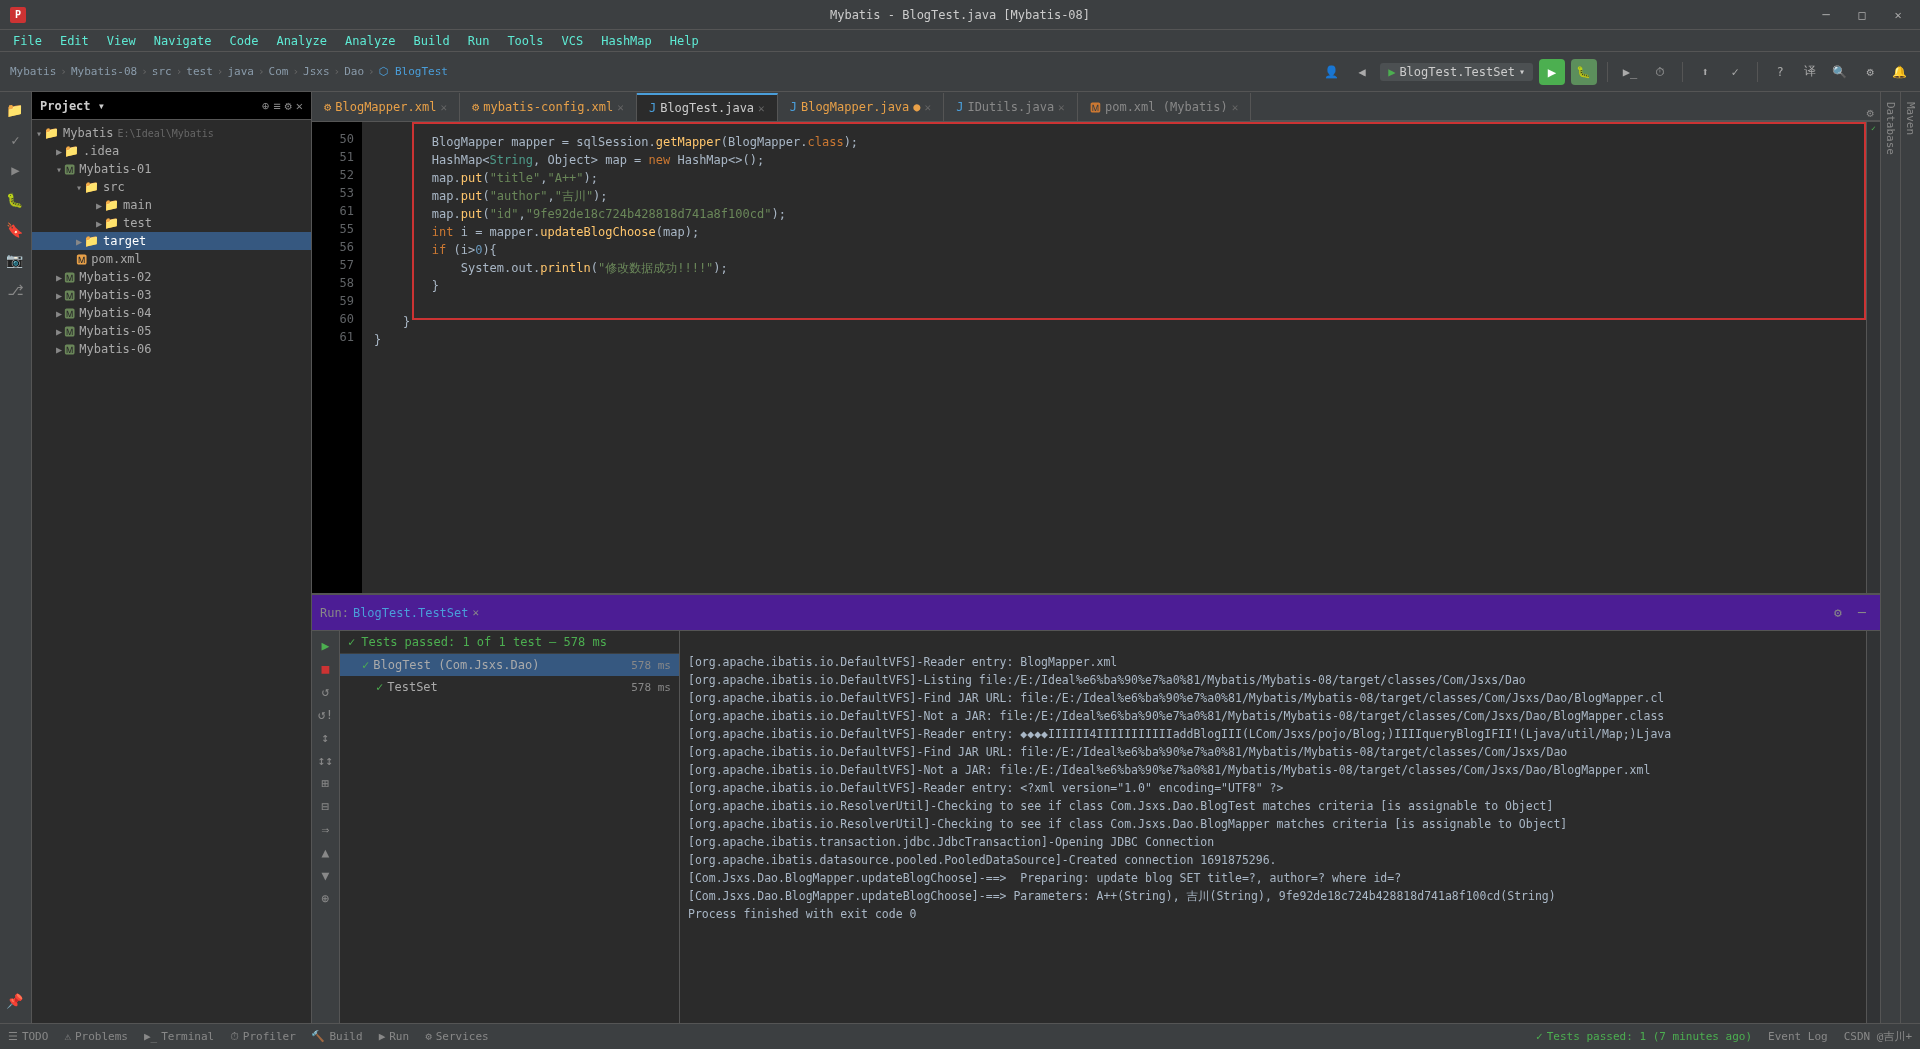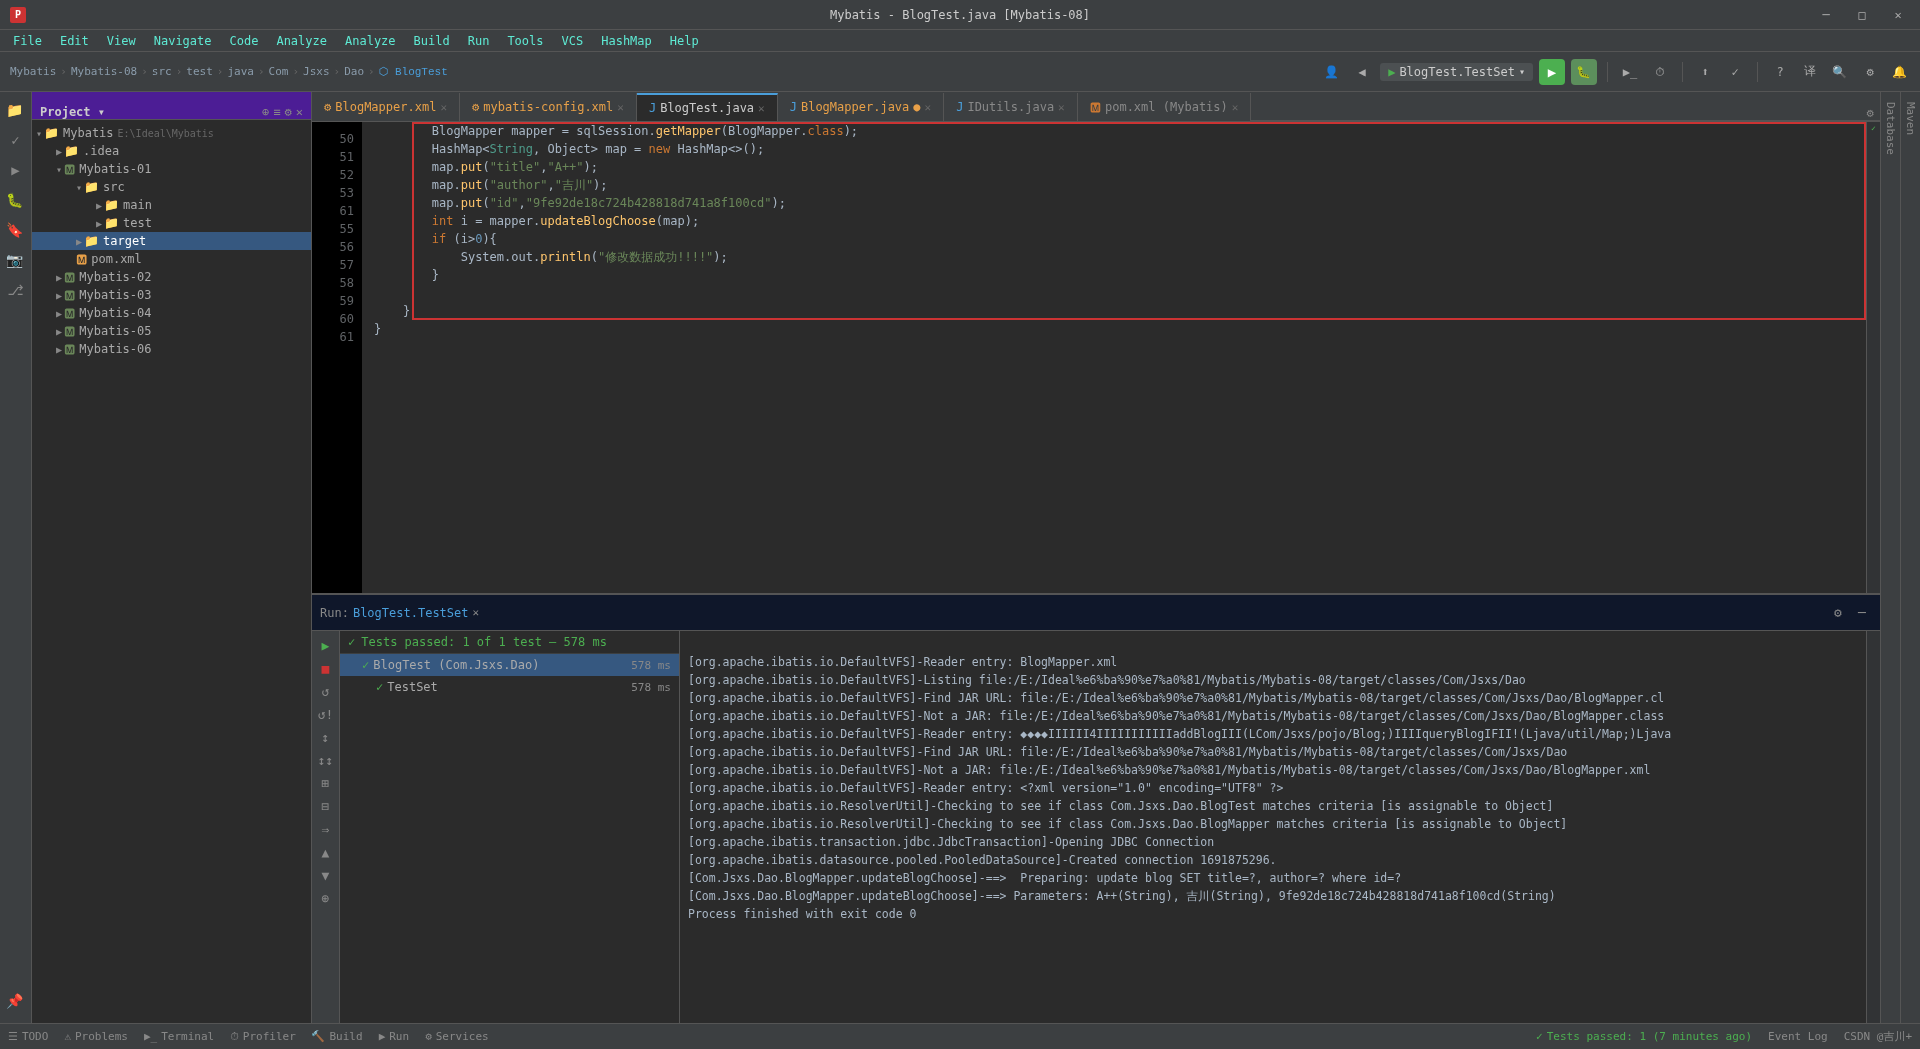--- a/index.html
+++ b/index.html
@@ -124,22 +124,22 @@
     #project-panel {
       width: 280px;
       background: #2b2b2b;
       border-right: 1px solid #555;
       display: flex;
       flex-direction: column;
       overflow: hidden;
     }
     #project-header {
       height: 28px;
-      background: #4c1d95;
-      display: flex; align-items: flex-end; justify-content: space-between;
+      background: #000000;
+      display: flex; align-items: center; justify-content: space-between;
       padding: 0 8px;
       font-size: 12px; color: #ccc;
       border-bottom: 1px solid #555;
     }
     #project-tree {
       flex: 1;
       overflow-y: auto;
       padding: 4px 0;
       font-size: 12px;
     }
@@ -207,21 +207,21 @@
       padding: 8px 0;
       text-align: right;
       font-size: 12px;
       line-height: 18px;
       padding-right: 8px;
       user-select: none;
       overflow: hidden;
     }
     #code-content {
       flex: 1;
-      padding: 0 12px;
+      padding: 11px 12px;
       font-size: 12px;
       line-height: 18px;
       overflow: auto;
       white-space: pre;
       color: #a9b7c6;
     }
 
     
     .code-highlight-box {
       position: absolute;
@@ -398,21 +398,21 @@
     <span>test</span>
     <span class="breadcrumb-sep">›</span>
     <span>java</span>
     <span class="breadcrumb-sep">›</span>
     <span>Com</span>
     <span class="breadcrumb-sep">›</span>
     <span>Jsxs</span>
     <span class="breadcrumb-sep">›</span>
     <span>Dao</span>
     <span class="breadcrumb-sep">›</span>
-    <span style="color:#4a9eda;font-family:Liberation Mono, monospace;">⬡ BlogTest</span>
+    <span style="color:#4a9eda;">⬡ BlogTest</span>
   </div>
 
   <div style="display:flex; align-items:center; gap:6px; padding:0 8px;">
     <div class="toolbar-btn">👤</div>
     <div class="toolbar-btn">◀</div>
     <div class="run-config">
       <span style="color:#4caf50;">▶</span>
       <span>BlogTest.TestSet</span>
       <span style="font-size:10px;">▾</span>
     </div>
@@ -612,21 +612,21 @@
         </div>
 
         <div style="width:14px; background:#313335; border-left:1px solid #555; display:flex; flex-direction:column; align-items:center; padding-top:2px;">
           <div style="color:#4caf50; font-size:8px;">✓</div>
         </div>
       </div>
     </div>
 
     <div id="bottom-panel">
 
-      <div id="run-toolbar" style="height:36px; background:#0f172a; display:flex; align-items:center; padding:0 8px; gap:6px; border-bottom:1px solid #555;">
+      <div id="run-toolbar" style="height:36px; background:#4c1d95; display:flex; align-items:center; padding:0 8px; gap:6px; border-bottom:1px solid #555;">
         <div style="display:flex; align-items:center; gap:4px;">
           <span style="color:#888; font-size:12px;">Run:</span>
           <span style="color:#4a9eda; font-size:12px; cursor:pointer;">BlogTest.TestSet</span>
           <span style="color:#888; font-size:11px; cursor:pointer;">✕</span>
         </div>
         <div style="margin-left:auto; display:flex; gap:4px; align-items:center;">
           <div class="run-tool-btn">⚙</div>
           <div class="run-tool-btn">─</div>
         </div>
       </div>

